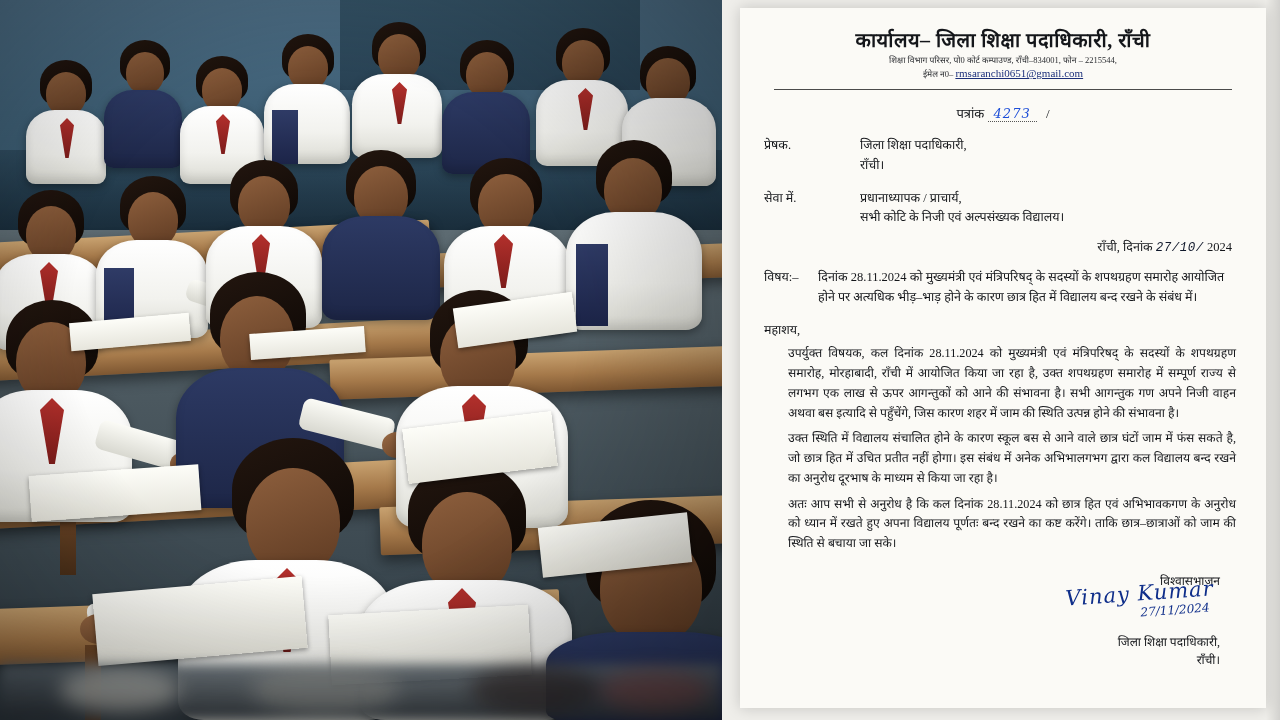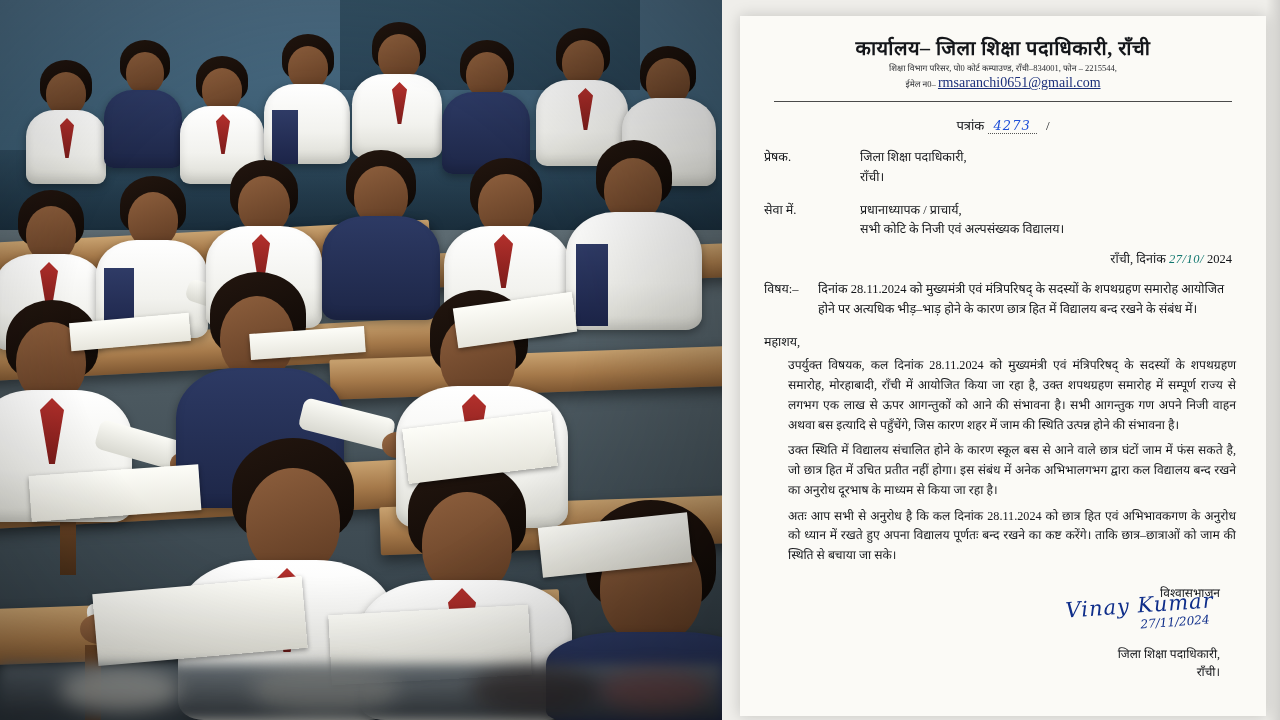--- a/index.html
+++ b/index.html
@@ -165,21 +165,21 @@
   
   .doc-panel {
     position: relative;
     width: 558px;
     height: 720px;
     background: #efeeea;
     overflow: hidden;
   }
   .doc-sheet {
     position: absolute;
-    left: 18px; top: 16px;
+    left: 18px; top: 8px;
     width: 526px;
     height: 700px;
     background: #fbfaf6;
     box-shadow: 0 0 14px rgba(0,0,0,.18);
     padding: 0;
   }
   .doc-inner {
     position: relative;
     width: 100%;
     height: 100%;
@@ -194,21 +194,21 @@
     margin: 18px 0 2px 0;
   }
   .doc-subline {
     text-align: center;
     font-size: 8.5px;
     color: #2a2c30;
     line-height: 1.35;
   }
   .doc-email {
     text-align: center;
-    font-size: 14px;
+    font-size: 11px;
     color: #1b2f7a;
     text-decoration: underline;
     margin-top: 12px;
   }
   .rule {
     height: 1px;
     background: #4a4a4a;
     margin: 8px 34px 0 34px;
   }
   .memo-no {
@@ -240,22 +240,22 @@
   }
   .block .val { flex: 1; }
   .indent-1 { padding-left: 34px; }
 
   .date-line {
     text-align: right;
     font-size: 12.5px;
     padding: 10px 34px 0 0;
   }
   .date-line .hand {
-    font-family: Liberation Serif, serif;
-    color: #0f766e;
+    font-family: Liberation Mono, monospace;
+    color: #0f172a;
     font-style: italic;
     letter-spacing: .5px;
   }
 
   .subject {
     display: flex;
     margin-top: 12px;
     padding: 0 30px 0 24px;
     font-size: 12.5px;
     line-height: 1.62;

